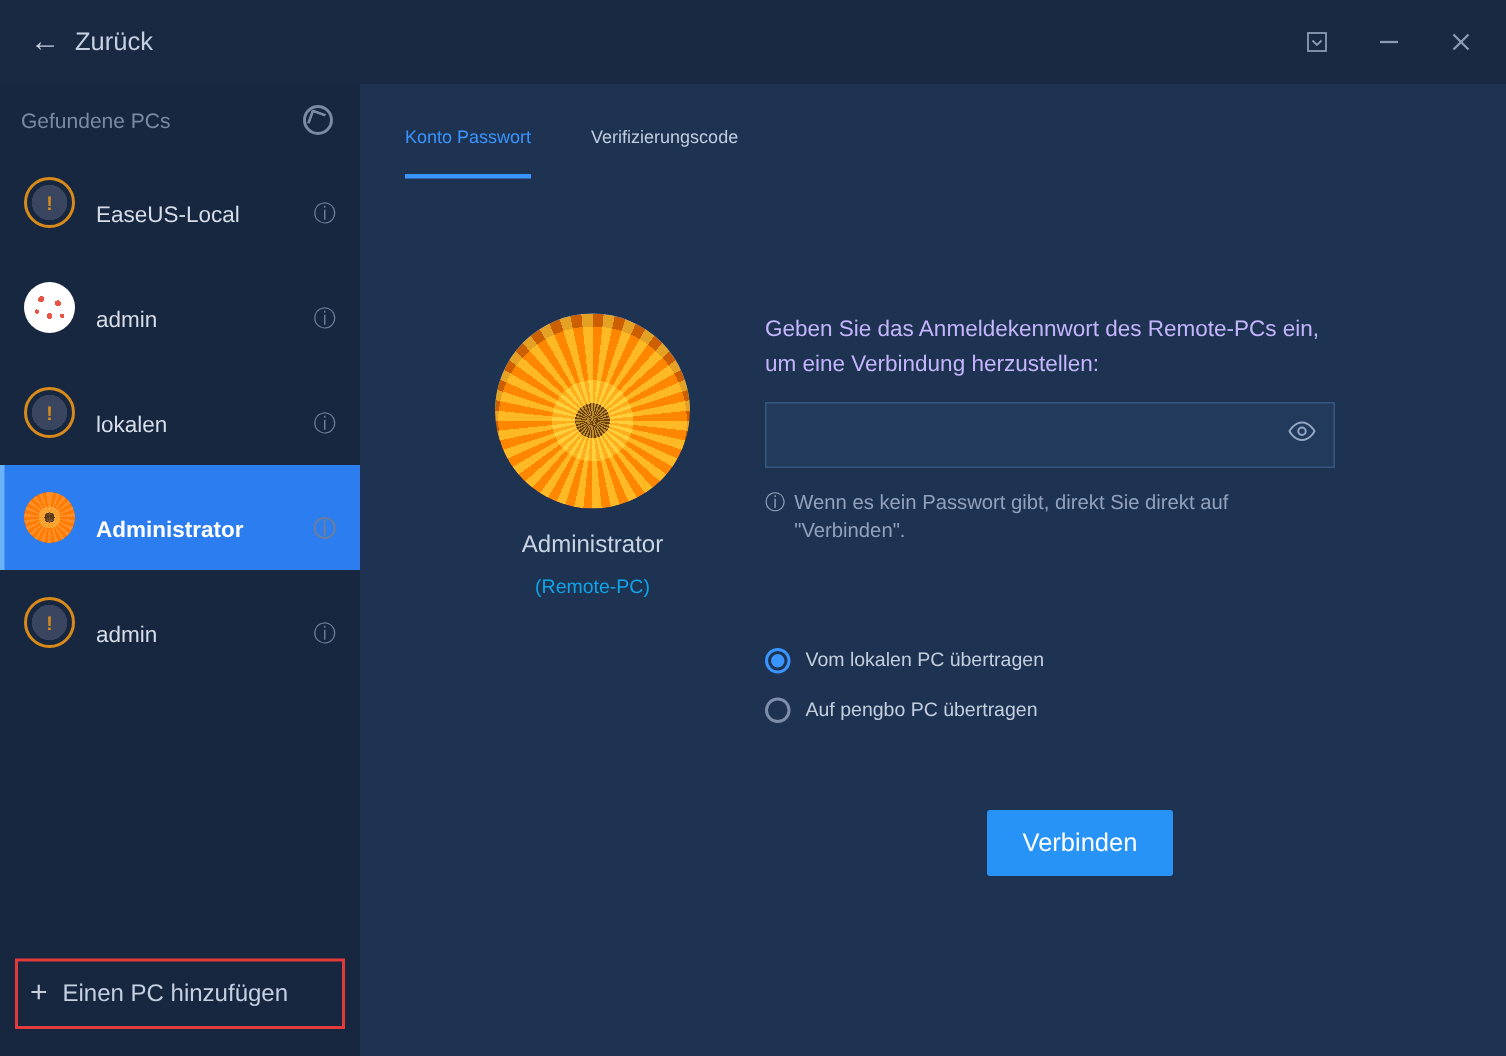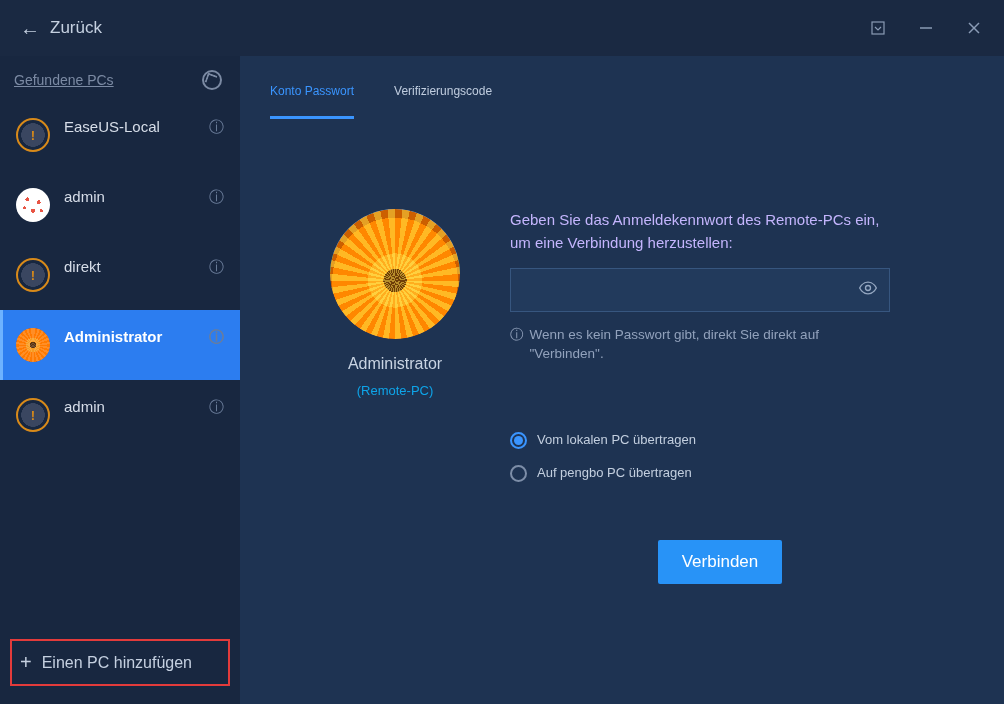--- a/index.html
+++ b/index.html
@@ -7,25 +7,25 @@
 
 .titlebar { height: 56px; display: flex; align-items: center; padding: 0 20px; background: #1a2942; }
 .back-btn { display: flex; align-items: center; gap: 10px; color: #c5d0e0; font-size: 17px; cursor: pointer; }
 .back-arrow { font-size: 20px; }
 .titlebar-right { margin-left: auto; display: flex; gap: 28px; align-items: center; }
 .win-ctrl { color: #8a9bb5; cursor: pointer; display: flex; align-items: center; justify-content: center; width: 20px; height: 20px; }
 
 .body-area { display: flex; height: calc(100% - 56px); }
 
 .sidebar { width: 240px; background: #182740; display: flex; flex-direction: column; position: relative; }
-.sidebar-header { display: flex; align-items: center; justify-content: space-between; padding: 14px 18px 10px 14px; color: #7b8aa3; font-size: 14px; text-decoration: underline; }
+.sidebar-header { display: flex; align-items: center; justify-content: space-between; padding: 14px 18px 10px 14px; color: #7b8aa3; font-size: 14px; }
 .refresh-ico { width: 20px; height: 20px; border: 2px solid #7b8aa3; border-radius: 50%; position: relative; }
 .refresh-ico::after { content: ""; position: absolute; left: 2px; top: 2px; width: 8px; height: 8px; border-left: 2px solid #7b8aa3; border-top: 2px solid #7b8aa3; border-radius: 2px 0 0 0; transform: rotate(20deg); }
 
-.pc-item { display: flex; align-items: flex-start; gap: 14px; padding: 18px 16px; color: #d6dde8; font-size: 15px; cursor: pointer; position: relative; }
+.pc-item { display: flex; align-items: flex-end; gap: 14px; padding: 18px 16px; color: #d6dde8; font-size: 15px; cursor: pointer; position: relative; }
 .pc-item.selected { background: #2c7df0; color: #fff; font-weight: 600; }
 .pc-item.selected::before { content: ""; position: absolute; left: 0; top: 0; bottom: 0; width: 3px; background: #6db2ff; }
 .pc-avatar { width: 34px; height: 34px; border-radius: 50%; flex-shrink: 0; }
 .pc-avatar.ring { border: 2px solid #d88a1a; background: radial-gradient(circle at center, #3a4660 0%, #3a4660 55%, transparent 56%); position: relative; }
 .pc-avatar.ring::after { content: "!"; position: absolute; inset: 0; display: flex; align-items: center; justify-content: center; color: #d88a1a; font-size: 13px; font-weight: bold; }
 .pc-avatar.dots { background: #fff; position: relative; overflow: hidden; }
 .pc-avatar.dots::after { content: ""; position: absolute; inset: 3px; border-radius: 50%; background: radial-gradient(circle at 30% 30%, #e85544 2px, transparent 2px), radial-gradient(circle at 70% 40%, #e85544 2px, transparent 2px), radial-gradient(circle at 50% 70%, #e85544 2px, transparent 2px), radial-gradient(circle at 20% 60%, #e85544 1.5px, transparent 1.5px), radial-gradient(circle at 80% 70%, #e85544 1.5px, transparent 1.5px); }
 .pc-avatar.flower { background: radial-gradient(circle at 50% 50%, #5a3410 0 14%, #f89c20 14% 30%, #ff7a00 30% 70%, #e85d00 70% 100%); position: relative; }
 .pc-avatar.flower::after { content: ""; position: absolute; inset: 0; border-radius: 50%; background: repeating-conic-gradient(from 0deg, rgba(255,255,255,.15) 0deg 8deg, transparent 8deg 16deg); }
 .pc-label { flex: 1; }
@@ -105,21 +105,21 @@
       <span class="pc-label">EaseUS-Local</span>
       <span class="info-ico">ⓘ</span>
     </div>
     <div class="pc-item">
       <div class="pc-avatar dots"></div>
       <span class="pc-label">admin</span>
       <span class="info-ico">ⓘ</span>
     </div>
     <div class="pc-item">
       <div class="pc-avatar ring"></div>
-      <span class="pc-label">direkt</span>
+      <span class="pc-label">lokalen</span>
       <span class="info-ico">ⓘ</span>
     </div>
     <div class="pc-item selected">
       <div class="pc-avatar flower"></div>
       <span class="pc-label">Administrator</span>
       <span class="info-ico">ⓘ</span>
     </div>
     <div class="pc-item">
       <div class="pc-avatar ring"></div>
       <span class="pc-label">admin</span>

